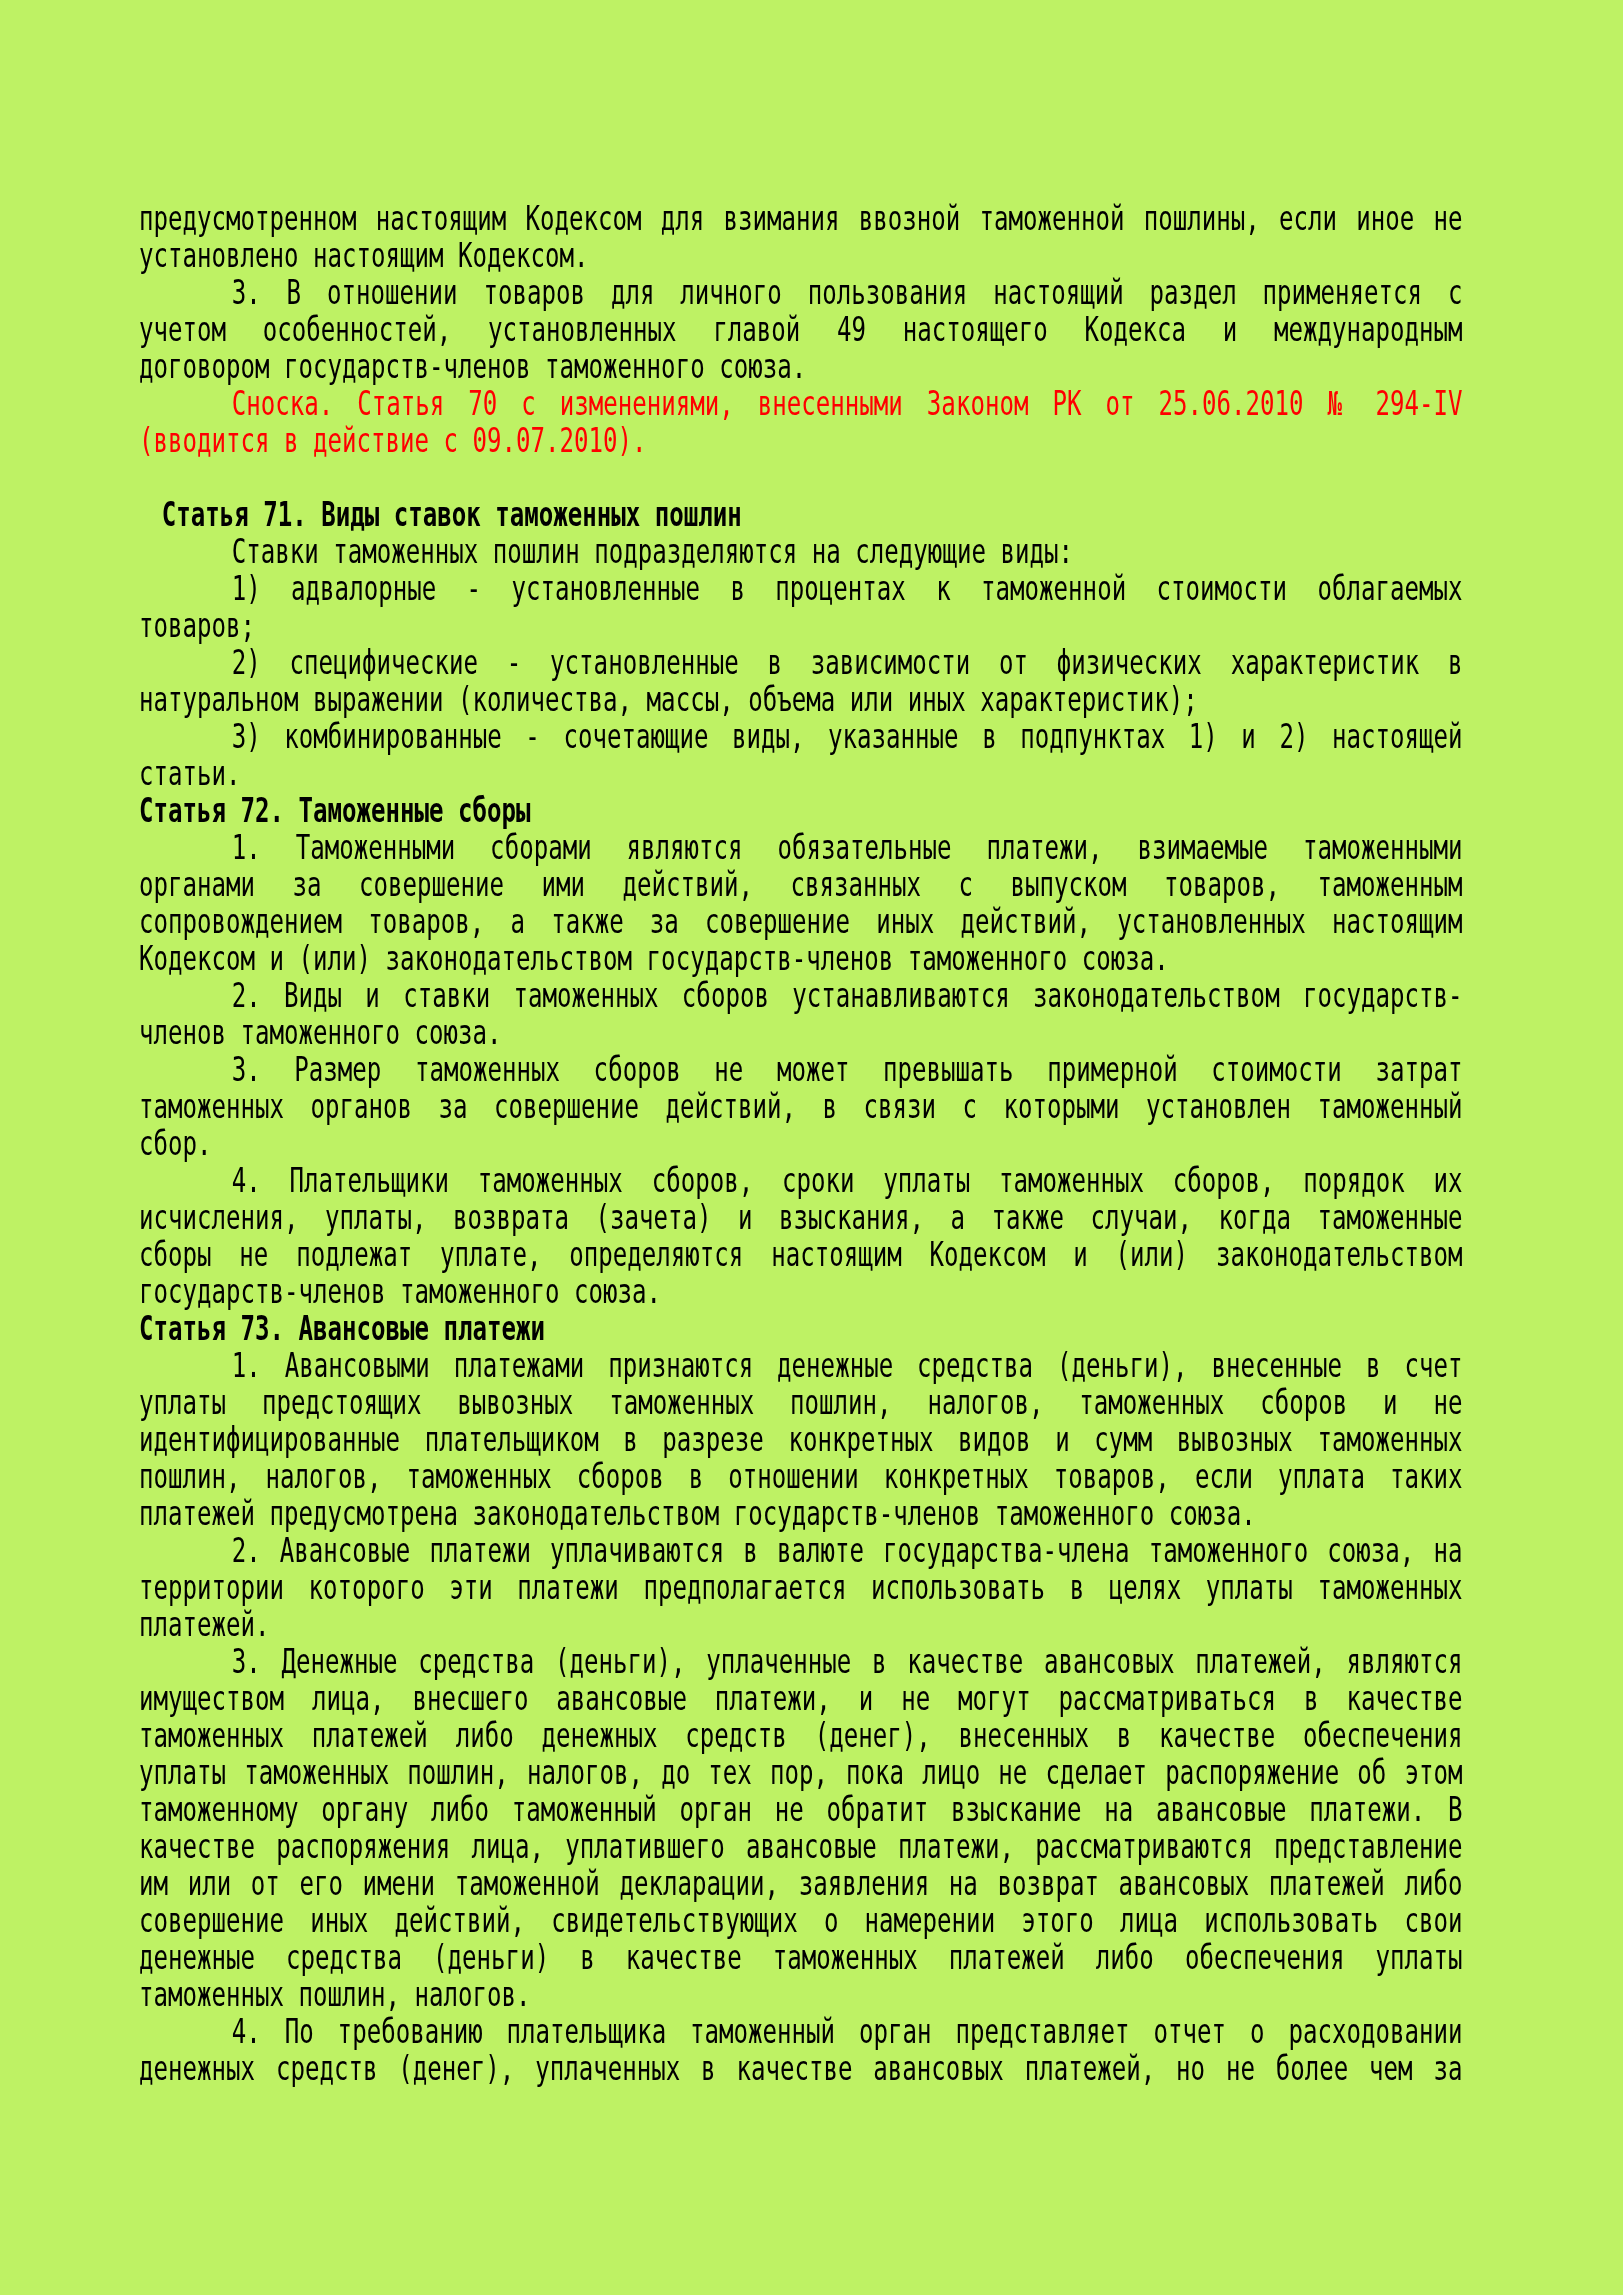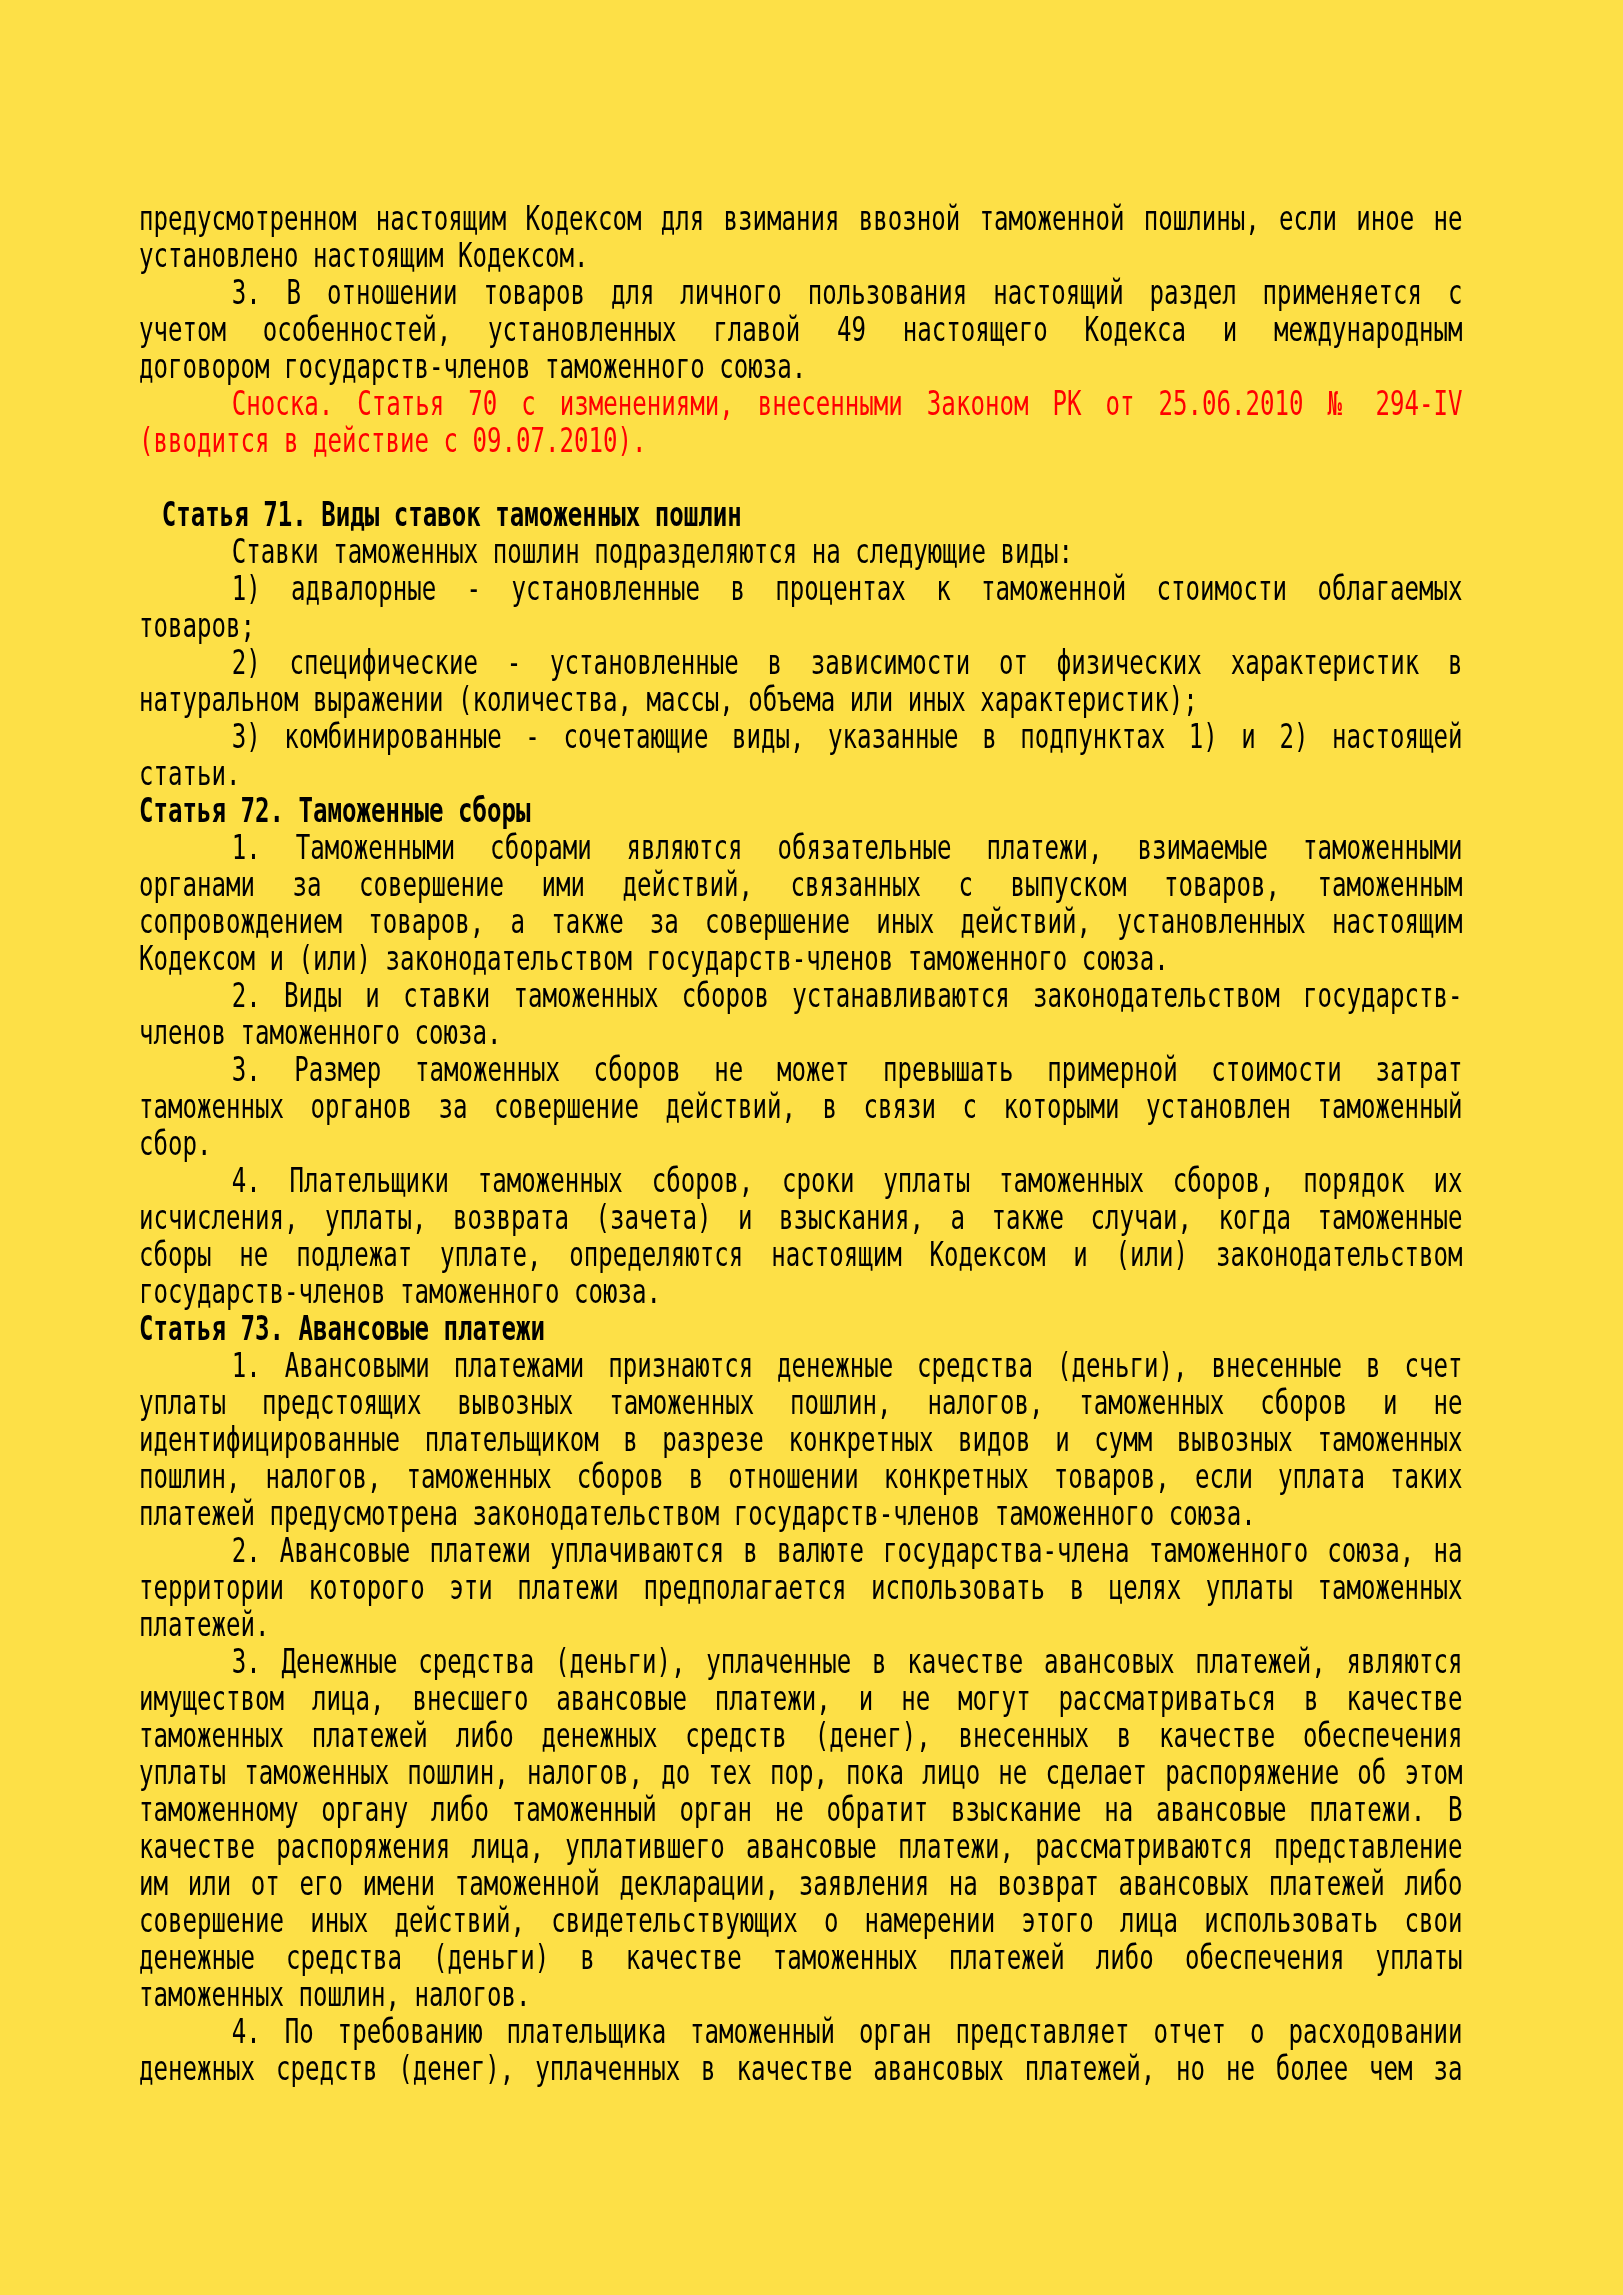--- a/index.html
+++ b/index.html
@@ -45,21 +45,21 @@
   .ind {
     text-indent: 127px;
   }
   .hind {
     text-indent: 31px;
   }
 </style>
 </head>
 <body>
 
-<div class="page" style="background: #fde047;">
+<div class="page" style="background: #bef264;">
   <div class="text-column" style="color: rgb(0, 0, 0);">
       <div class="row j">предусмотренном настоящим Кодексом для взимания ввозной таможенной пошлины, если иное не</div>
       <div class="row l">установлено настоящим Кодексом.</div>
       <div class="row j ind">3. В отношении товаров для личного пользования настоящий раздел применяется с</div>
       <div class="row j">учетом особенностей, установленных главой 49 настоящего Кодекса и международным</div>
       <div class="row l">договором государств-членов таможенного союза.</div>
       <div class="row j ind" style="color: rgb(255, 0, 0);">Сноска. Статья 70 с изменениями, внесенными Законом РК от 25.06.2010 № 294-IV</div>
       <div class="row l" style="color: rgb(255, 0, 0);">(вводится в действие с 09.07.2010).</div>
       <div class="row"></div>
       <div class="row l b hind">Статья 71. Виды ставок таможенных пошлин</div>

